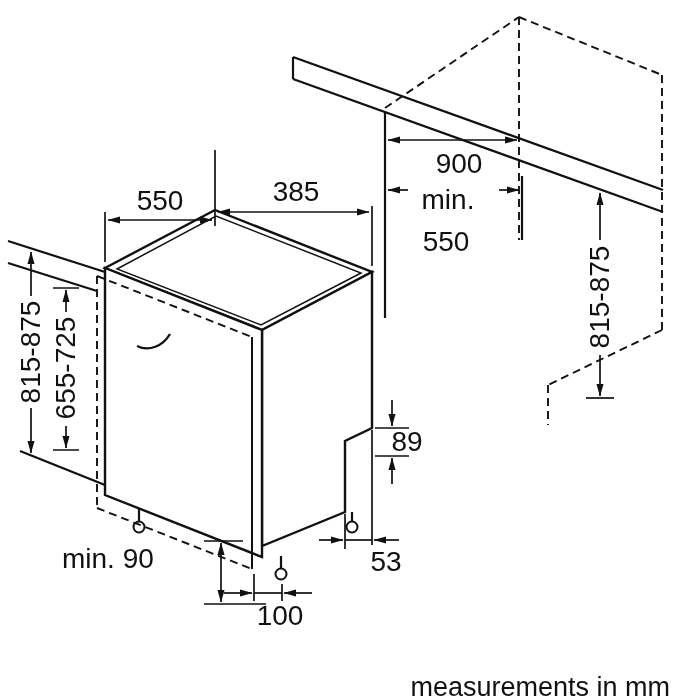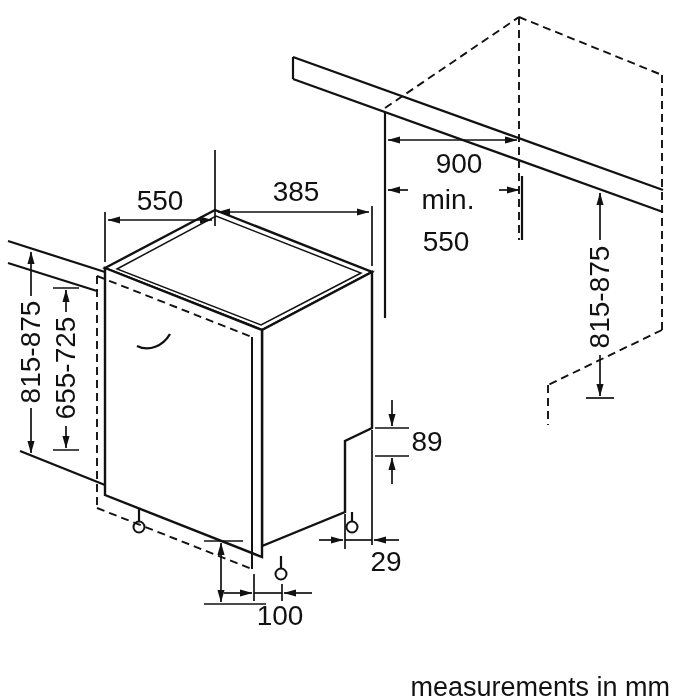--- a/index.html
+++ b/index.html
@@ -120,18 +120,19 @@
   </svg>
 
   <div class="lbl" style="left:160px;top:201px">550</div>
   <div class="lbl" style="left:296px;top:192px">385</div>
   <div class="lbl" style="left:459px;top:164px">900</div>
   <div class="lbl" style="left:448px;top:200px">min.</div>
   <div class="lbl" style="left:446px;top:242px">550</div>
   <div class="vlbl" style="left:31px;top:352px">815-875</div>
   <div class="vlbl" style="left:66px;top:368px">655-725</div>
   <div class="vlbl" style="left:600px;top:297px">815-875</div>
-  <div class="lbl" style="left:427px;top:442px">89</div>
-  <div class="lbl" style="left:386px;top:562px">29</div>
+  <div class="lbl" style="left:407px;top:442px">89</div>
+  <div class="lbl" style="left:386px;top:562px">53</div>
   <div class="lbl" style="left:280px;top:616px">100</div>
+  <div class="lbl-left" style="left:62px;top:545px">min. 90</div>
 
   <div class="footer">measurements in mm</div>
 </div>
 
 </body></html>

